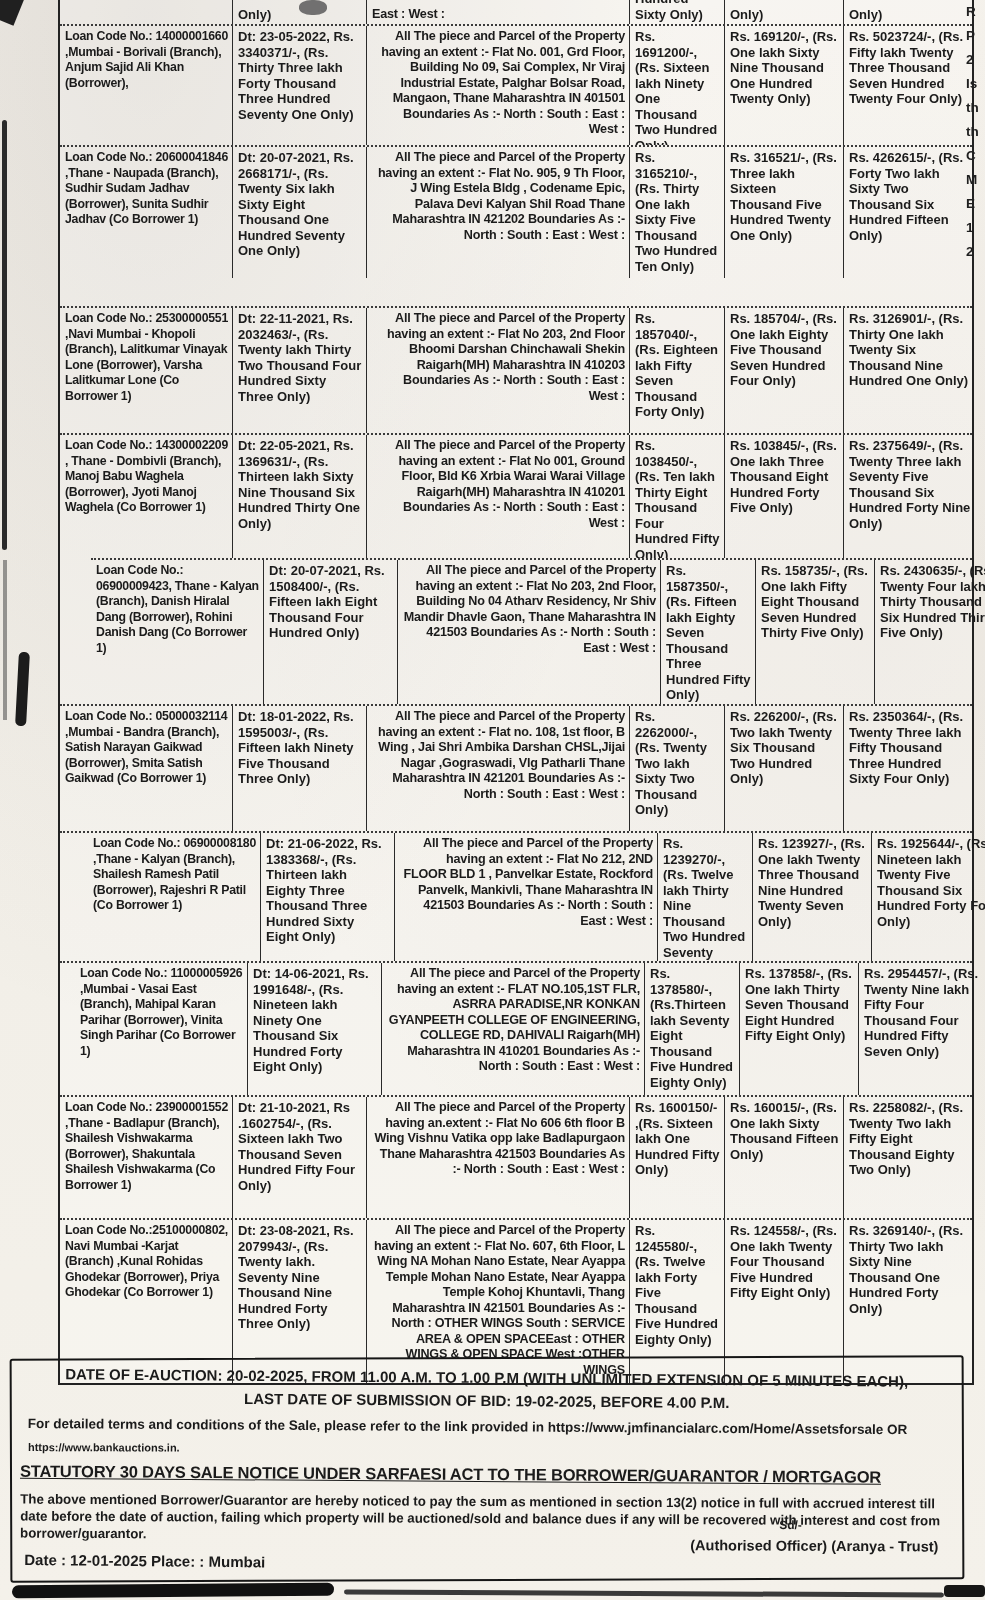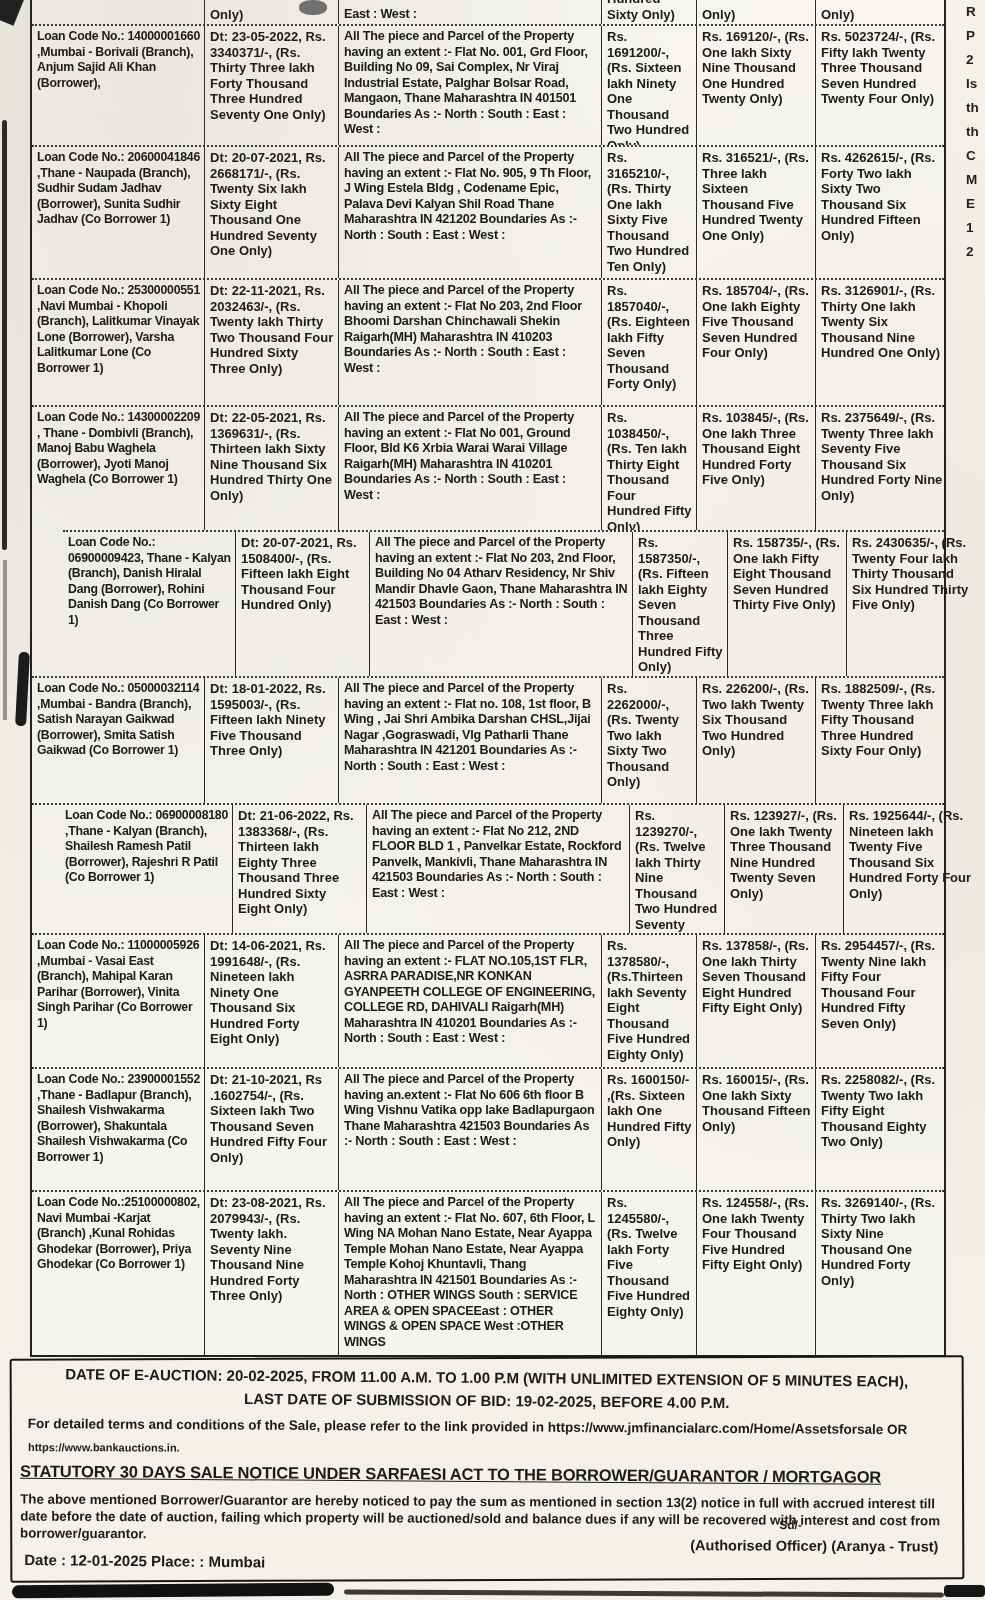--- a/index.html
+++ b/index.html
@@ -12,30 +12,30 @@
   
   .left-rule1{position:absolute;left:2px;top:120px;width:5px;height:430px;background:#2a2a2a;border-radius:3px;}
   .left-rule2{position:absolute;left:3px;top:560px;width:4px;height:160px;background:#4a4a4a;opacity:.55;}
   .left-blob{position:absolute;left:17px;top:652px;width:11px;height:74px;background:#1c1c1c;border-radius:5px;transform:rotate(3deg);}
   .mark-top{position:absolute;left:299px;top:0;width:28px;height:15px;background:#242424;border-radius:45%;opacity:.85;}
   .mark-tl{position:absolute;left:-6px;top:-8px;width:26px;height:30px;background:#202020;transform:rotate(22deg);}
   .blob1{position:absolute;left:12px;top:1584px;width:322px;height:13px;background:#111;border-radius:7px;transform:rotate(-0.5deg);}
   .blob2{position:absolute;left:344px;top:1591px;width:600px;height:5px;background:#3a3a3a;border-radius:3px;transform:rotate(0.3deg);}
   .blob3{position:absolute;left:944px;top:1585px;width:41px;height:12px;background:#161616;border-radius:4px;}
   
-  .tbl{position:absolute;left:30px;top:0;width:916px;border:2px solid #222;border-top:none;box-sizing:border-box;background:rgba(255,255,255,.25);}
+  .tbl{position:absolute;left:58px;top:0;width:916px;border:2px solid #222;border-top:none;box-sizing:border-box;background:rgba(255,255,255,.25);}
   .t-row{display:grid;grid-template-columns:172px 134px 263px 95px 119px 133px;box-sizing:border-box;}
   .t-row + .t-row{border-top:2px dotted #3a3a3a;}
   .c{box-sizing:border-box;border-left:1.6px solid #2a2a2a;padding:3px 4px 2px 5px;
      font-weight:700;font-size:13px;line-height:15.5px;overflow:hidden;word-wrap:break-word;}
   .c.c1{border-left:none;font-size:12.3px;letter-spacing:-0.25px;}
-  .c.c3{font-size:12.6px;letter-spacing:-0.2px;}
+  .c.c3{font-size:12.6px;letter-spacing:-0.2px;text-align:right;}
   .r0{height:24px;} .r0 .c{display:flex;align-items:flex-end;padding-top:0;}
-  .r1{height:121px;} .r2{height:133px;} .r3{height:127px;} .r4{height:125px;} .r5{height:146px;margin-left:31px;}
-  .r6{height:127px;} .r7{height:130px;padding-left:28px;} .r8{height:134px;} .r9{height:123px;} .r10{height:165px;}
+  .r1{height:121px;} .r2{height:133px;} .r3{height:127px;margin-top:28px;} .r4{height:125px;} .r5{height:146px;margin-left:31px;}
+  .r6{height:127px;} .r7{height:130px;padding-left:28px;} .r8{height:134px;padding-left:15px;} .r9{height:123px;} .r10{height:165px;}
   
   .right-strip{position:absolute;left:966px;top:4px;width:19px;font-weight:800;font-size:13.5px;color:#1f1f1f;}
   .right-strip span{display:block;height:24px;}
   
   .footer-box{position:absolute;left:10px;top:1357px;width:954px;height:224px;border:2.5px solid #161616;border-radius:3px;box-sizing:border-box;transform:rotate(-0.2deg);}
   .f-line{position:absolute;left:0;right:0;text-align:center;font-weight:800;font-size:15px;transform:rotate(0.7deg);white-space:nowrap;}
   .f-auction1{top:10px;}
   .f-auction2{top:33px;}
   .f-terms{position:absolute;left:16px;top:60px;font-size:13.5px;font-weight:600;transform:rotate(0.6deg);white-space:nowrap;}
   .f-terms2{position:absolute;left:16px;top:81px;font-size:11px;font-weight:600;transform:rotate(0.4deg);}
@@ -111,21 +111,21 @@
       <div class="c c5">Rs. 158735/-, (Rs. One lakh Fifty Eight Thousand Seven Hundred Thirty Five Only)</div>
       <div class="c c6">Rs. 2430635/-, (Rs. Twenty Four lakh Thirty Thousand Six Hundred Thirty Five Only)</div>
     </div>
 
     <div class="t-row r6">
       <div class="c c1">Loan Code No.: 05000032114 ,Mumbai - Bandra (Branch), Satish Narayan Gaikwad (Borrower), Smita Satish Gaikwad (Co Borrower 1)</div>
       <div class="c c2">Dt: 18-01-2022, Rs. 1595003/-, (Rs. Fifteen lakh Ninety Five Thousand Three Only)</div>
       <div class="c c3">All The piece and Parcel of the Property having an extent :- Flat no. 108, 1st floor, B Wing , Jai Shri Ambika Darshan CHSL,Jijai Nagar ,Gograswadi, Vlg Patharli Thane Maharashtra IN 421201 Boundaries As :- North :  South : East : West :</div>
       <div class="c c4">Rs. 2262000/-,(Rs. Twenty Two lakh Sixty Two Thousand Only)</div>
       <div class="c c5">Rs. 226200/-, (Rs. Two lakh Twenty Six Thousand Two Hundred Only)</div>
-      <div class="c c6">Rs. 1882509/-, (Rs. Twenty Three lakh Fifty Thousand Three Hundred Sixty Four Only)</div>
+      <div class="c c6">Rs. 2350364/-, (Rs. Twenty Three lakh Fifty Thousand Three Hundred Sixty Four Only)</div>
     </div>
 
     <div class="t-row r7">
       <div class="c c1">Loan Code No.: 06900008180 ,Thane - Kalyan (Branch), Shailesh Ramesh Patil (Borrower), Rajeshri R Patil (Co Borrower 1)</div>
       <div class="c c2">Dt: 21-06-2022, Rs. 1383368/-, (Rs. Thirteen lakh Eighty Three Thousand Three Hundred Sixty Eight Only)</div>
       <div class="c c3">All The piece and Parcel of the Property having an extent :- Flat No 212, 2ND FLOOR BLD 1 , Panvelkar Estate, Rockford Panvelk, Mankivli, Thane Maharashtra IN 421503 Boundaries As :- North :  South : East :  West :</div>
       <div class="c c4">Rs. 1239270/-,(Rs. Twelve lakh Thirty Nine Thousand Two Hundred Seventy Only)</div>
       <div class="c c5">Rs. 123927/-, (Rs. One lakh Twenty Three Thousand Nine Hundred Twenty Seven Only)</div>
       <div class="c c6">Rs. 1925644/-, (Rs. Nineteen lakh Twenty Five Thousand Six Hundred Forty Four Only)</div>
     </div>

